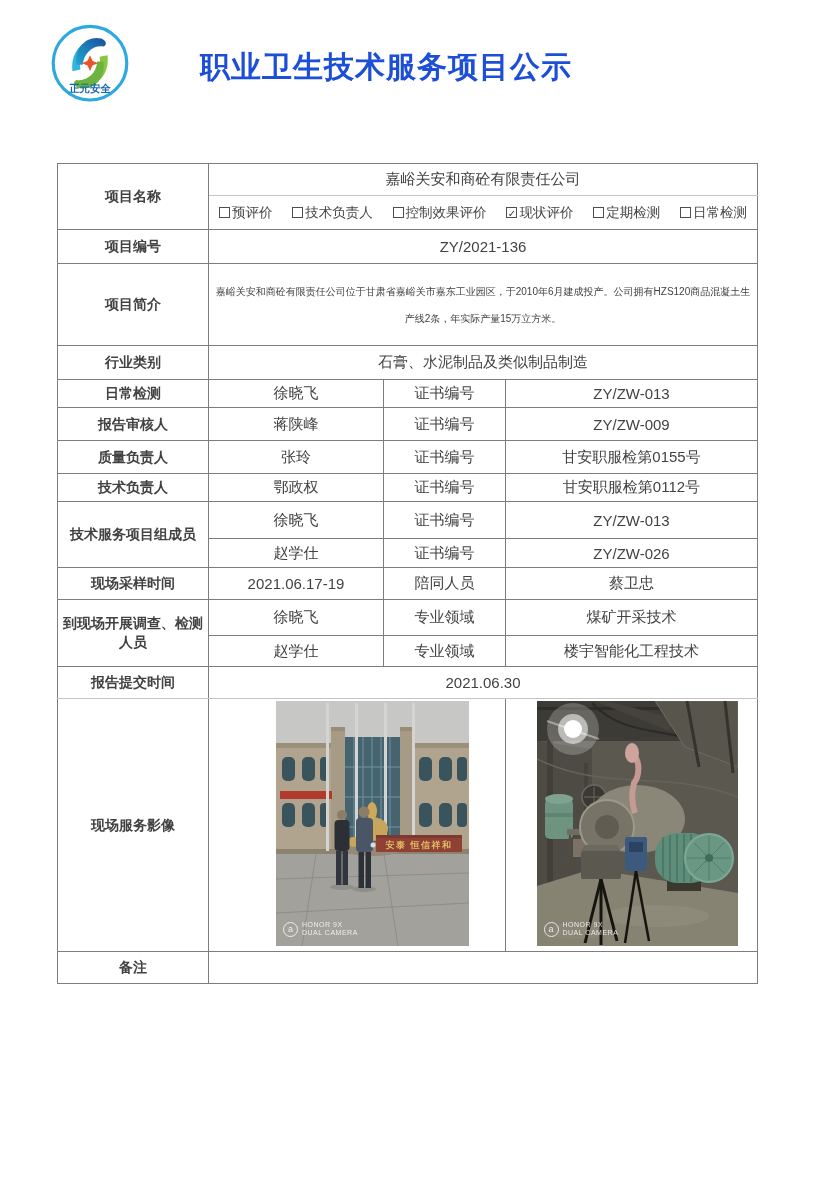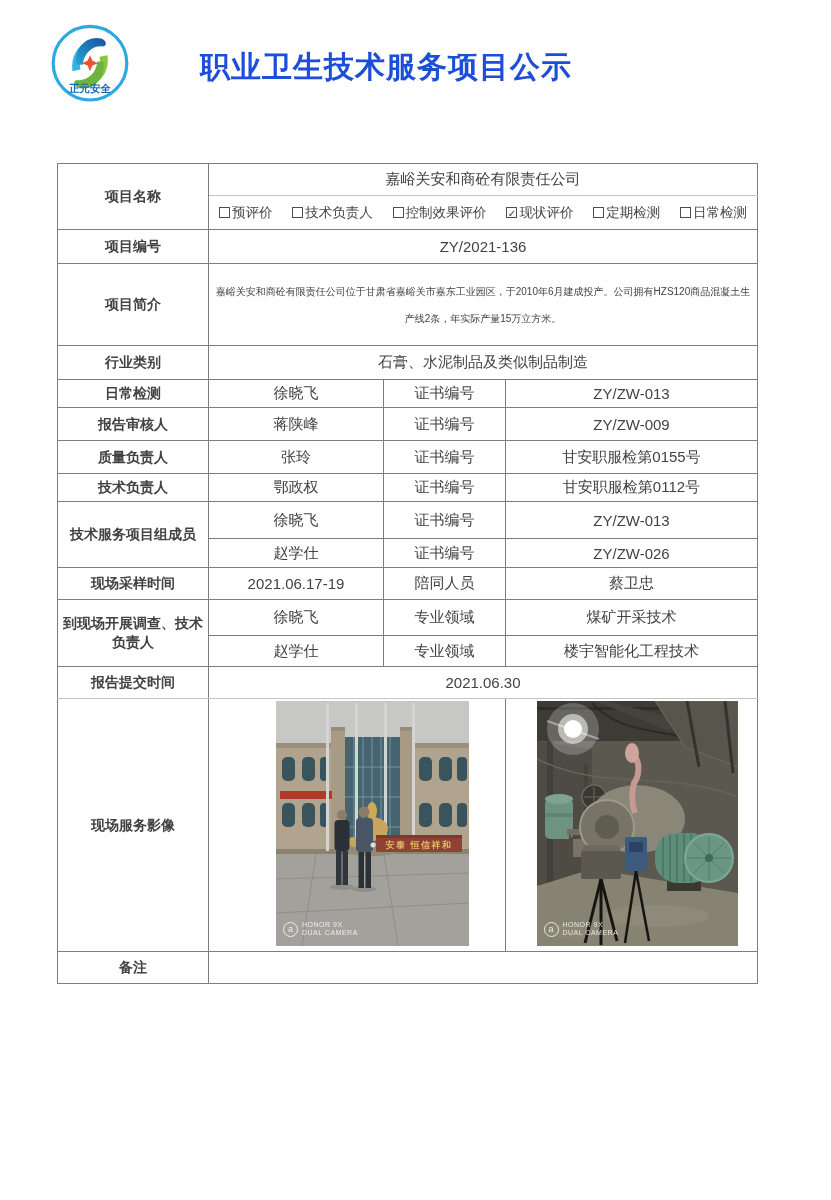--- a/index.html
+++ b/index.html
@@ -169,21 +169,21 @@
     </tr>
 
     <tr style="height:32px">
       <td class="lbl">现场采样时间</td>
       <td>2021.06.17-19</td>
       <td>陪同人员</td>
       <td>蔡卫忠</td>
     </tr>
 
     <tr style="height:36px">
-      <td class="lbl" rowspan="2">到现场开展调查、技术负责人</td>
+      <td class="lbl" rowspan="2">到现场开展调查、检测人员</td>
       <td>徐晓飞</td>
       <td>专业领域</td>
       <td>煤矿开采技术</td>
     </tr>
     <tr style="height:31px">
       <td>赵学仕</td>
       <td>专业领域</td>
       <td>楼宇智能化工程技术</td>
     </tr>
 

